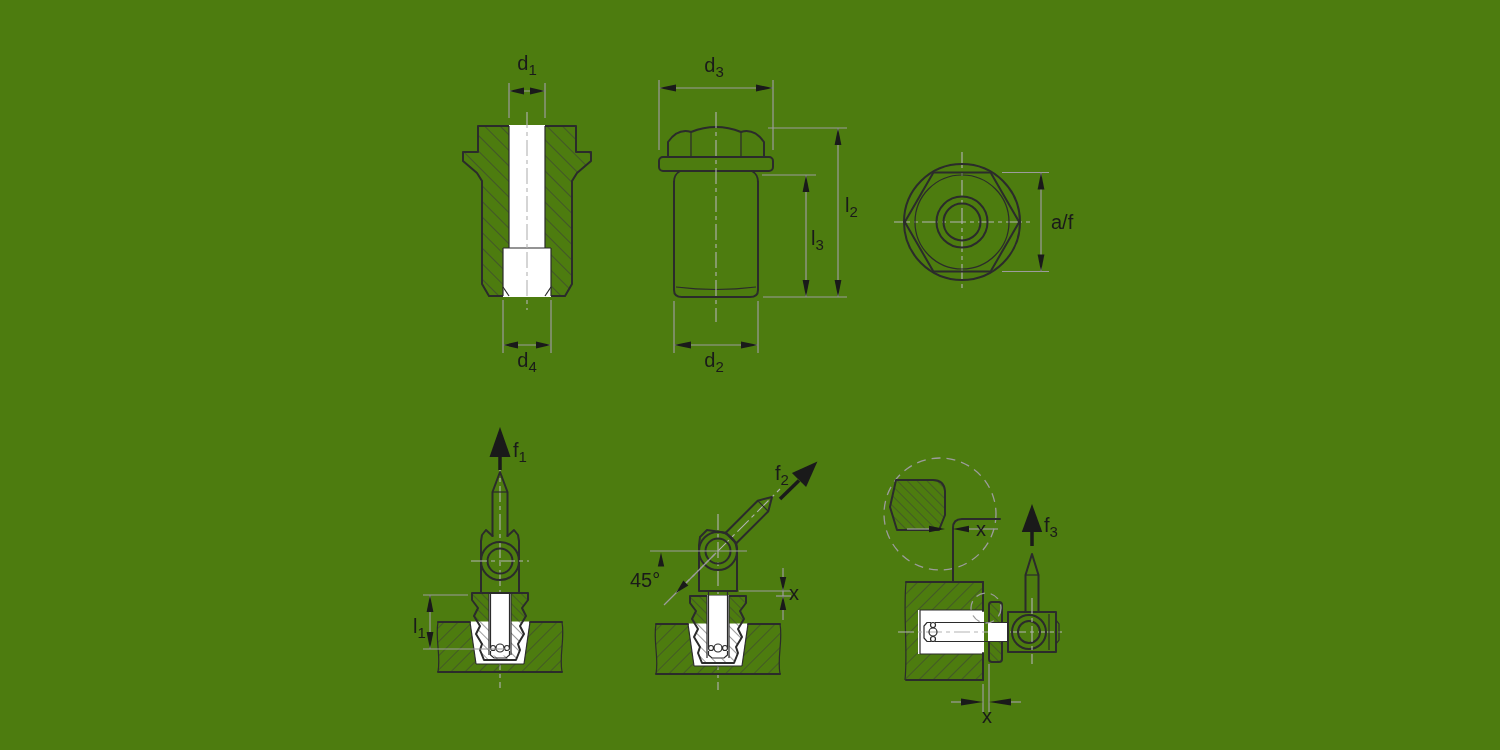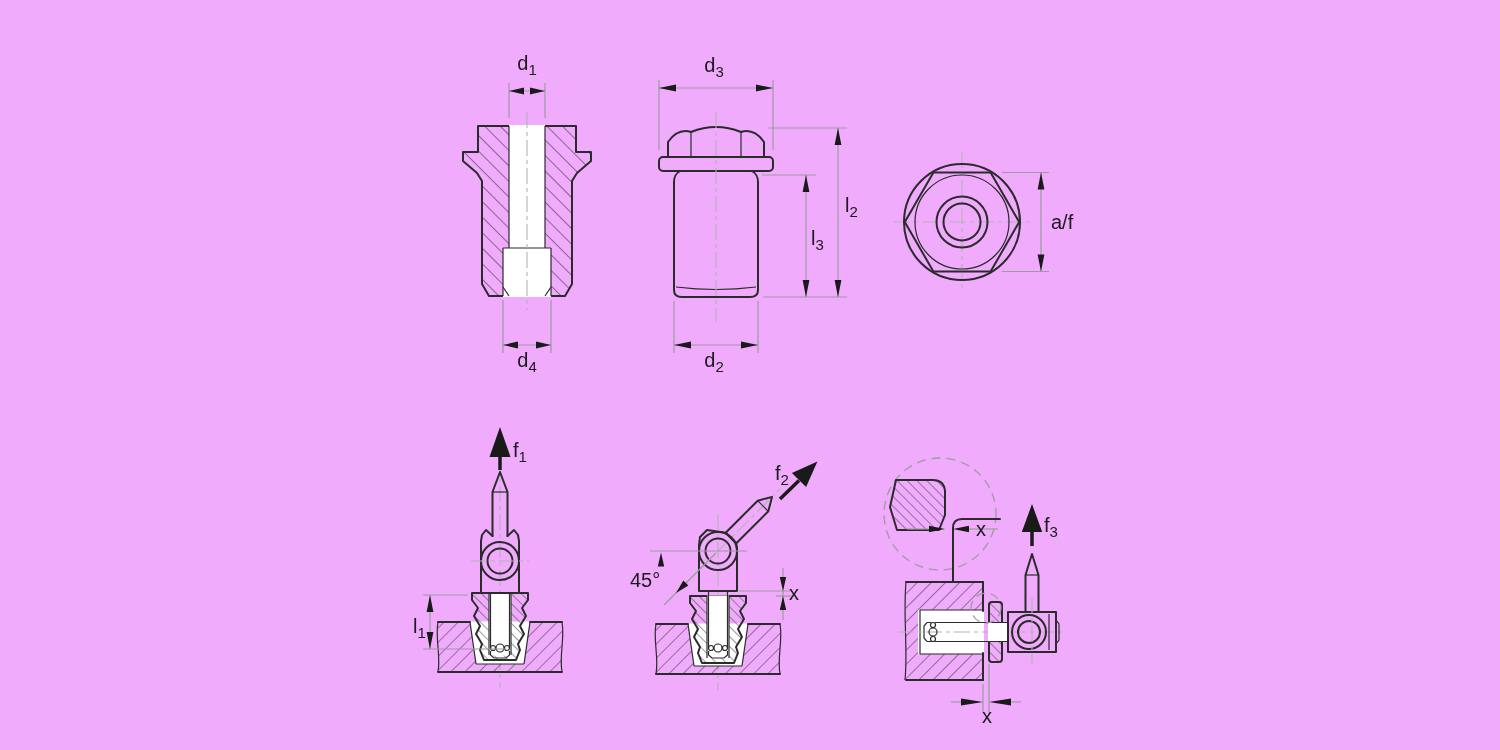--- a/index.html
+++ b/index.html
@@ -1,16 +1,16 @@
 <!DOCTYPE html>
 <html><head>
 <meta charset="utf-8">
 <style>
   html,body{margin:0;padding:0;background:#fff;}
-  #stage{position:relative;width:1500px;height:750px;background:#f0abfc;overflow:hidden;
+  #stage{position:relative;width:1500px;height:750px;background:#4d7c0f;overflow:hidden;
          font-family:"Liberation Sans", sans-serif;}
   svg{position:absolute;left:0;top:0;}
   .part{stroke:#2b2b2b;stroke-width:2;fill:none;stroke-linejoin:round;stroke-linecap:round;}
   .part-thin{stroke:#2b2b2b;stroke-width:1.2;fill:none;}
   .dim{stroke:#9c9c9c;stroke-width:1.2;fill:none;}
   .cl{stroke:#b3b3b3;stroke-width:1.1;fill:none;stroke-dasharray:16 4 4 4;}
   .arr{fill:#1a1a1a;stroke:none;}
   .shaft{stroke:#1a1a1a;stroke-width:3.5;fill:none;}
   .lbl{font-family:"Liberation Sans",sans-serif;font-size:20px;fill:#1a1a1a;}
   .sub{font-size:15px;}

